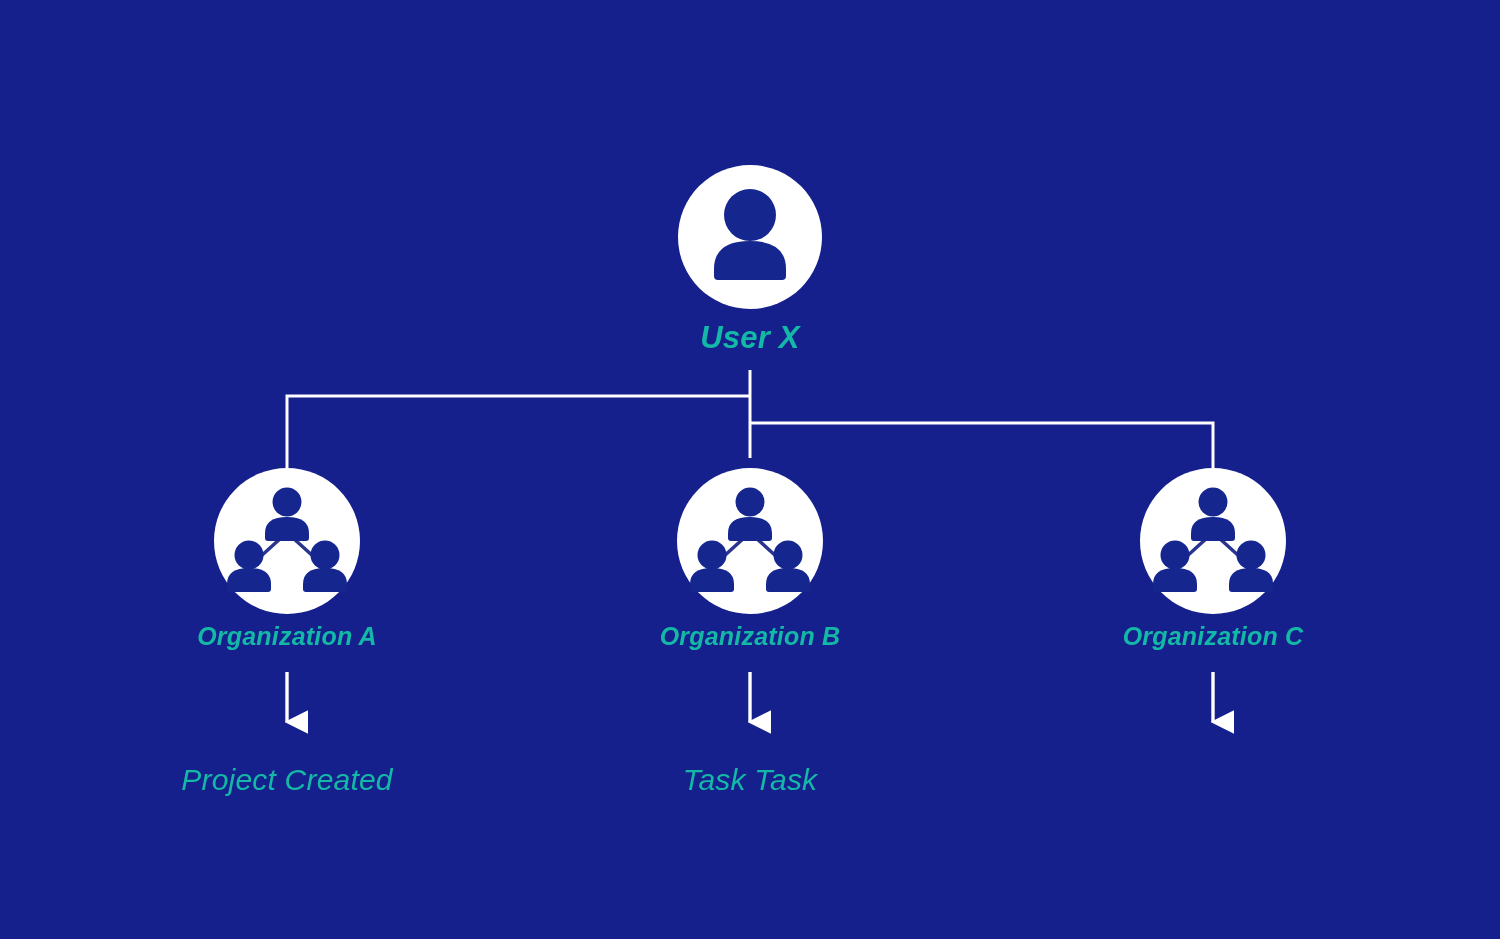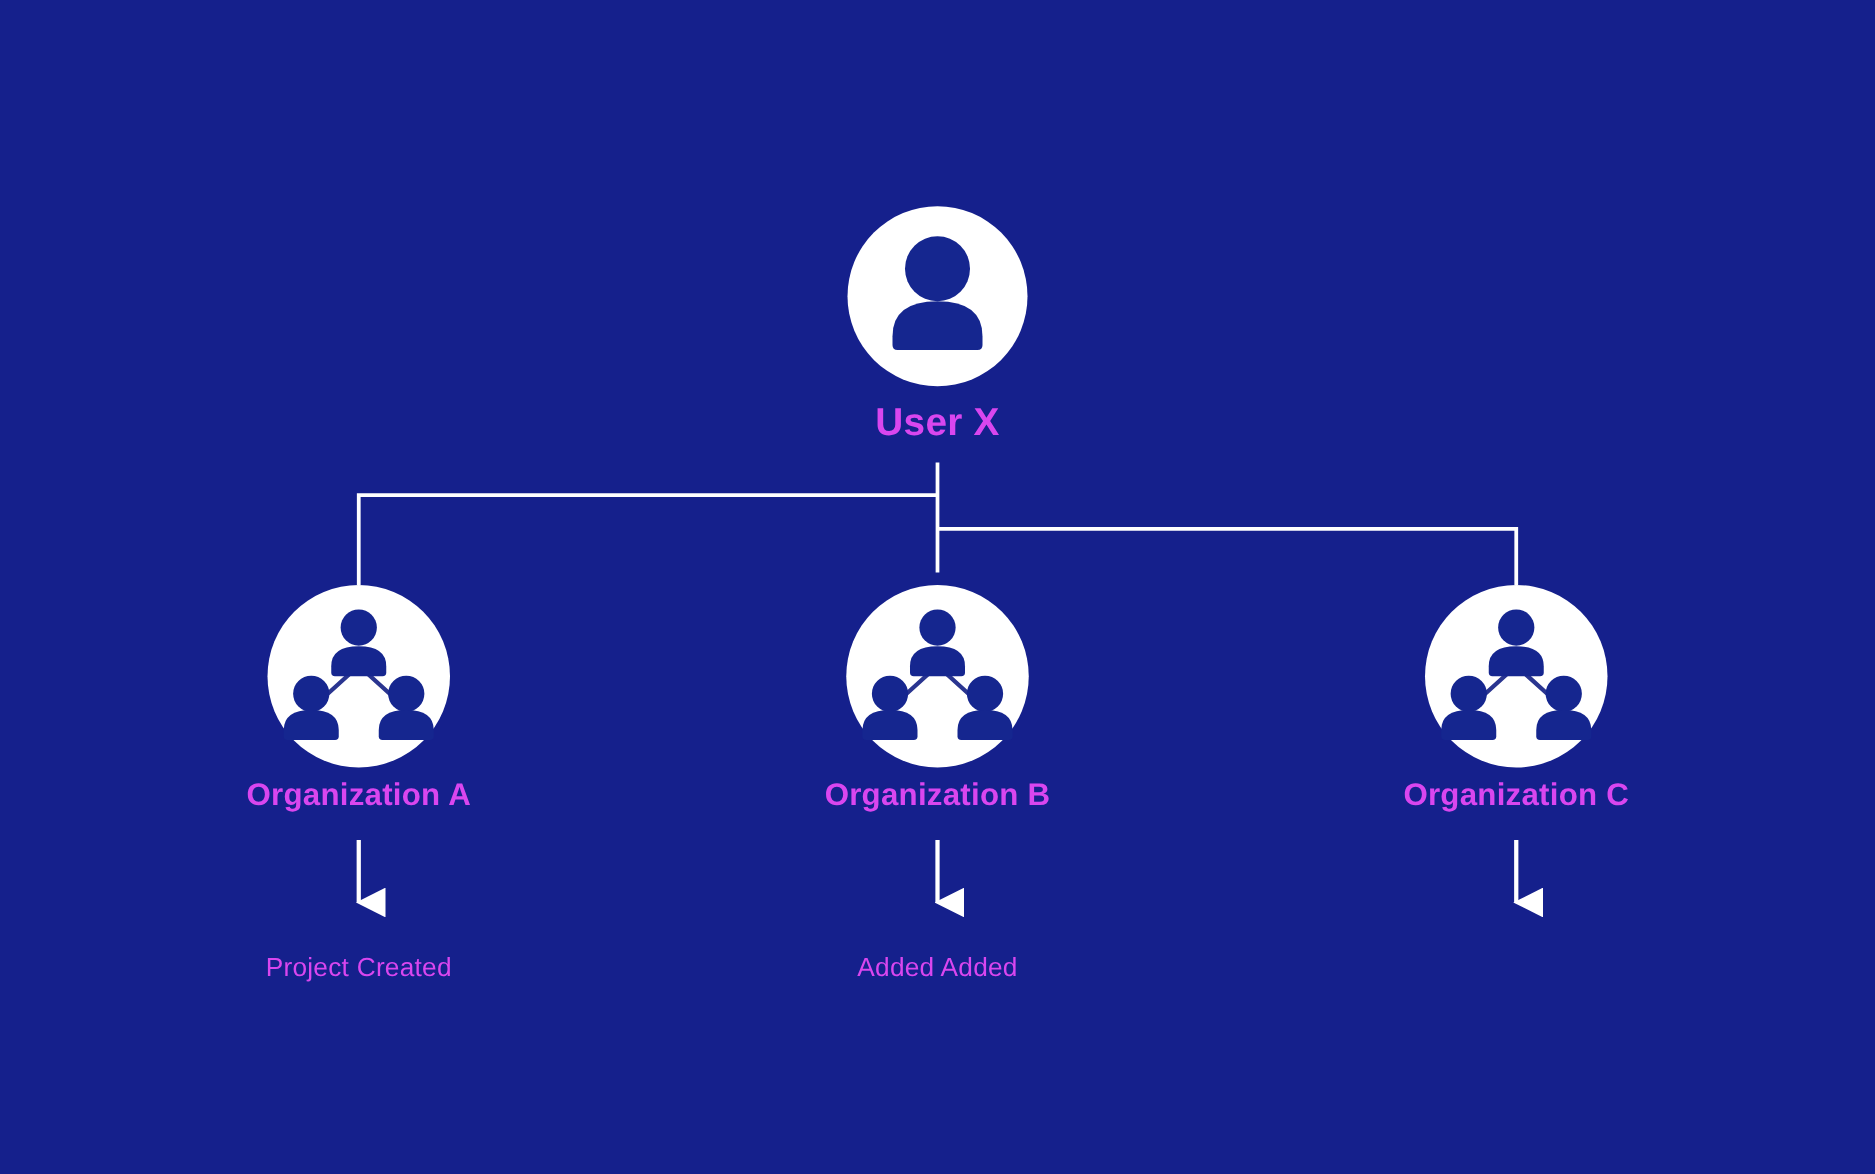--- a/index.html
+++ b/index.html
@@ -24,35 +24,36 @@
     position: absolute;
     left: 0;
     top: 0;
     width: 1500px;
     height: 939px;
     display: block;
   }
   .node-label {
     position: absolute;
     text-align: center;
-    color: #d946ef;
+    color: #14b8a6;
     white-space: nowrap;
     transform: translateX(-50%);
     letter-spacing: 0.2px;
+    font-style: italic;
   }
   .root-label {
     font-size: 31px;
     font-weight: bold;
   }
   .org-label {
     font-size: 25px;
     font-weight: bold;
   }
   .event-label {
-    font-size: 21px;
+    font-size: 30px;
     font-weight: normal;
   }
 </style>
 </head>
 <body>
 
 <div id="canvas">
 
   <svg id="diagram-svg" viewBox="0 0 1500 939">
     <defs>
@@ -122,15 +123,15 @@
     </g>
   </svg>
 
   <div class="node-label root-label" style="left:750px; top:320px;">User X</div>
 
   <div class="node-label org-label" style="left:287px; top:622px;">Organization A</div>
   <div class="node-label org-label" style="left:750px; top:622px;text-align:center;">Organization B</div>
   <div class="node-label org-label" style="left:1213px; top:622px;text-align:right;">Organization C</div>
 
   <div class="node-label event-label" style="left:287px; top:763px;">Project Created</div>
-  <div class="node-label event-label" style="left:750px; top:763px;">Added Added</div>
+  <div class="node-label event-label" style="left:750px; top:763px;">Task Task</div>
 
 </div>
 
 </body></html>

